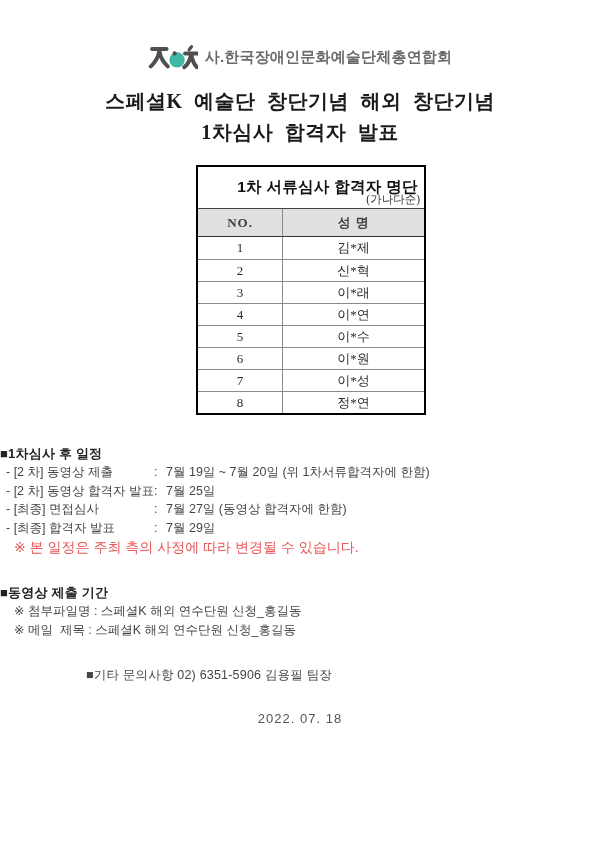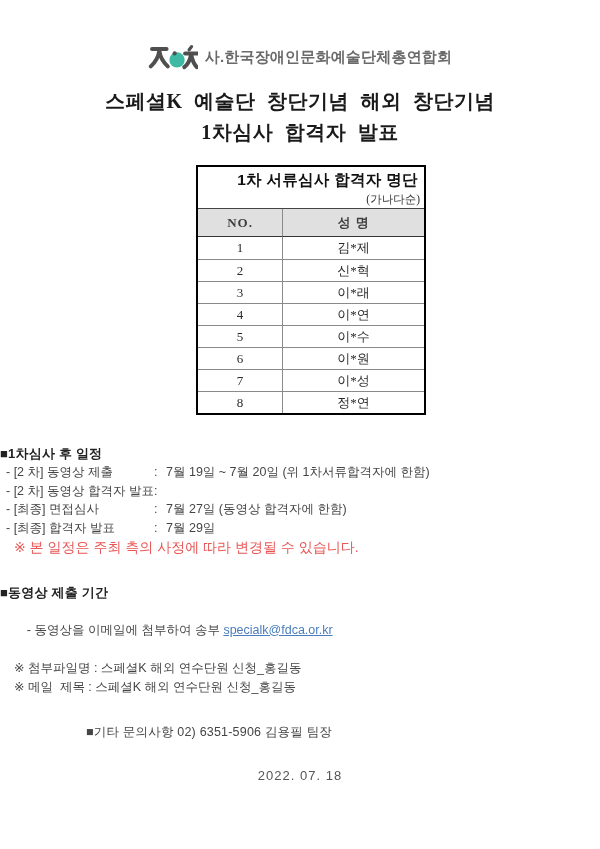--- a/index.html
+++ b/index.html
@@ -31,21 +31,21 @@
   
   .tbl{
     margin-left:196px;margin-top:17px;
     width:230px;box-sizing:border-box;
     border:2px solid #000;
     font-family:"Liberation Serif","DejaVu Serif",serif;
     color:#2b2b2b;
   }
   .tbl-title-cell{height:41px;position:relative;border-bottom:1px solid #444;}
   .tbl-title{
-    text-align:center;padding-top:3px;
+    text-align:center;padding-top:10px;
     font-family:"Liberation Sans","DejaVu Sans",sans-serif;
     font-weight:700;font-size:15.5px;color:#111;letter-spacing:.3px;margin-left:33px;
   }
   .tbl-sort{
     position:absolute;right:4px;bottom:1px;
     font-size:11.5px;color:#333;
   }
   .tbl-grid{display:grid;grid-template-columns:85px 1fr;}
   .tbl-grid>div{
     display:flex;align-items:center;justify-content:center;
@@ -159,40 +159,38 @@
     <div class="sec-heading">■1차심사 후 일정</div>
 
     <div class="sched-item">
       <span class="sched-label">- [2 차] 동영상 제출</span>
       <span class="sched-colon">:</span>
       <span class="sched-value">7월 19일 ~ 7월 20일 (위 1차서류합격자에 한함)</span>
     </div>
     <div class="sched-item">
       <span class="sched-label">- [2 차] 동영상 합격자 발표</span>
       <span class="sched-colon">:</span>
+      <span class="sched-value">7월 25일</span>
     </div>
     <div class="sched-item">
       <span class="sched-label">- [최종] 면접심사</span>
       <span class="sched-colon">:</span>
       <span class="sched-value">7월 27일 (동영상 합격자에 한함)</span>
     </div>
     <div class="sched-item">
       <span class="sched-label">- [최종] 합격자 발표</span>
       <span class="sched-colon">:</span>
       <span class="sched-value">7월 29일</span>
     </div>
 
     <div class="notice">※ 본 일정은 주최 측의 사정에 따라 변경될 수 있습니다.</div>
   </div>
 
   <div class="section sec-video">
     <div class="sec-heading">■동영상 제출 기간</div>
-    <div class="v-line">
-      <span>- 동영상을 이메일에 첨부하여 송부 </span><a class="email-link" href="#">specialk@fdca.or.kr</a>
-    </div>
     <div class="v-line v-note">※ 첨부파일명 : 스페셜K 해외 연수단원 신청_홍길동</div>
     <div class="v-line v-note">※ 메일  제목 : 스페셜K 해외 연수단원 신청_홍길동</div>
   </div>
 
   <div class="contact">■기타 문의사항 02) 6351-5906 김용필 팀장</div>
 
   <div class="doc-date">2022. 07. 18</div>
 
 </div>
 

